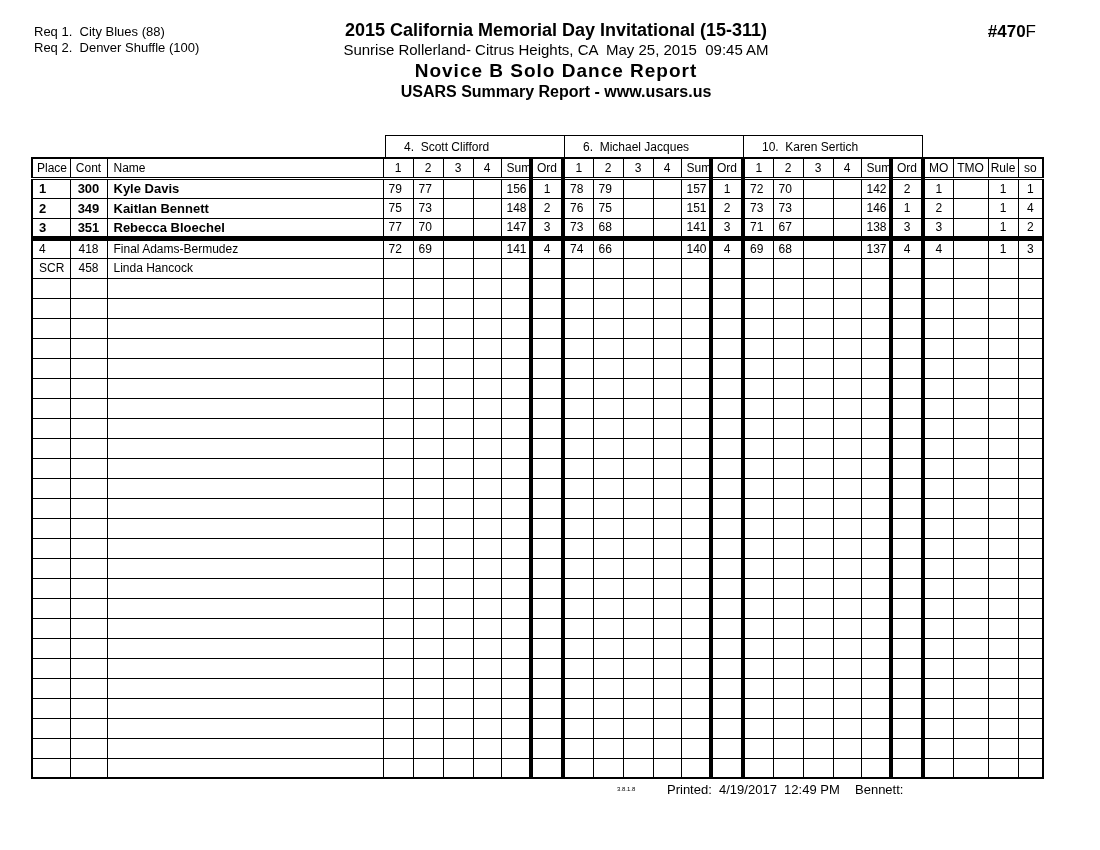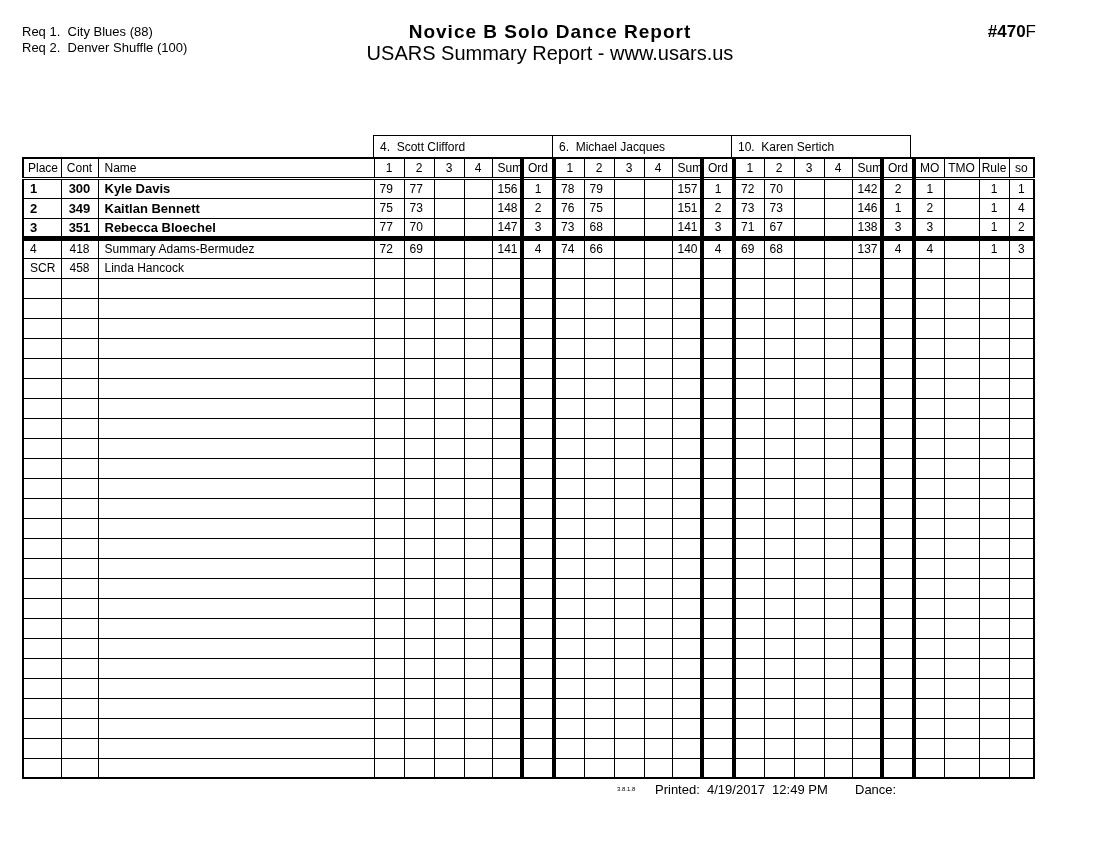--- a/index.html
+++ b/index.html
@@ -3,45 +3,45 @@
 <meta charset="utf-8">
 <style>
   * { box-sizing: border-box; }
   html, body { margin: 0; padding: 0; }
   body {
     width: 1100px; height: 850px;
     background: #ffffff; color: #000000;
     font-family: "Liberation Sans", sans-serif;
     position: relative; overflow: hidden;
   }
-  .pre { white-space: pre; }
+  .pre { white-space: pre; margin-left: 12px; }
 
   
   .req-block { position: absolute; left: 22px; top: 24px; font-size: 13px; line-height: 16px; }
   .center-head { position: absolute; left: 0; width: 1100px; top: 20px; text-align: center; }
   .title { font-size: 18px; font-weight: bold; line-height: 20px; }
   .venue { font-size: 15px; line-height: 19px; }
   .event-title { font-size: 19px; font-weight: bold; letter-spacing: 1px; line-height: 23px; }
-  .report-line { font-size: 20px; line-height: 20px; }
+  .report-line { font-size: 16px; line-height: 20px; font-weight: bold; }
   .event-num { position: absolute; right: 64px; top: 22px; font-size: 17px; font-weight: bold; }
   .event-num .suffix { font-weight: normal; }
 
   
   .judge-row { position: absolute; left: 373px; top: 135px; display: flex; }
   .judge-box {
     width: 180px; height: 22px;
     border: 1px solid #000; border-bottom: none;
-    font-size: 12px; padding: 4px 0 0 6px;
+    font-size: 12px; padding: 4px 0 0 18px;
     white-space: pre; overflow: hidden;
   }
   .judge-box + .judge-box { margin-left: -1px; }
 
   
   table.results {
-    position: absolute; left: 22px; top: 157px;
+    position: absolute; left: 31px; top: 157px;
     width: 1011px;
     border-collapse: collapse; table-layout: fixed;
     border: 2px solid #000;
   }
   table.results th, table.results td {
     border: 1px solid #000;
     height: 20px; padding: 0;
     font-size: 12px; font-weight: normal;
     overflow: hidden; white-space: nowrap;
     vertical-align: middle;
@@ -70,20 +70,22 @@
 </style>
 </head>
 <body>
 
 <div class="req-block">
   <div class="pre">Req 1.  City Blues (88)</div>
   <div class="pre">Req 2.  Denver Shuffle (100)</div>
 </div>
 
 <div class="center-head">
+  <div class="title pre">2015 California Memorial Day Invitational (15-311)</div>
+  <div class="venue pre">Sunrise Rollerland- Citrus Heights, CA  May 25, 2015  09:45 AM</div>
   <div class="event-title pre">Novice B Solo Dance Report</div>
   <div class="report-line pre">USARS Summary Report - www.usars.us</div>
 </div>
 
 <div class="event-num"><span>#470</span><span class="suffix">F</span></div>
 
 <div class="judge-row" id="judgeRow">
     <div class="judge-box pre">4.  Scott Clifford</div>
     <div class="judge-box pre">6.  Michael Jacques</div>
     <div class="judge-box pre">10.  Karen Sertich</div>
@@ -224,21 +226,21 @@
         <td class="c-score">138</td>
         <td class="c-ord">3</td>
         <td class="c-extra">3</td>
         <td class="c-extra"></td>
         <td class="c-extra">1</td>
         <td class="c-extra">2</td>
       </tr>
       <tr>
         <td class="c-place">4</td>
         <td class="c-cont">418</td>
-        <td class="c-name">Summary Adams-Bermudez</td>
+        <td class="c-name">Final Adams-Bermudez</td>
         <td class="c-score">72</td>
         <td class="c-score">69</td>
         <td class="c-score"></td>
         <td class="c-score"></td>
         <td class="c-score">141</td>
         <td class="c-ord">4</td>
         <td class="c-score">74</td>
         <td class="c-score">66</td>
         <td class="c-score"></td>
         <td class="c-score"></td>
@@ -955,13 +957,13 @@
         <td class="c-extra"></td>
         <td class="c-extra"></td>
         <td class="c-extra"></td>
         <td class="c-extra"></td>
       </tr>
     </tbody>
 </table>
 
 <div class="footer-version">3.8.1.8</div>
 <div class="footer-printed pre">Printed:  4/19/2017  12:49 PM</div>
-<div class="footer-scorer">Dance:</div>
+<div class="footer-scorer">Bennett:</div>
 
 </body></html>

